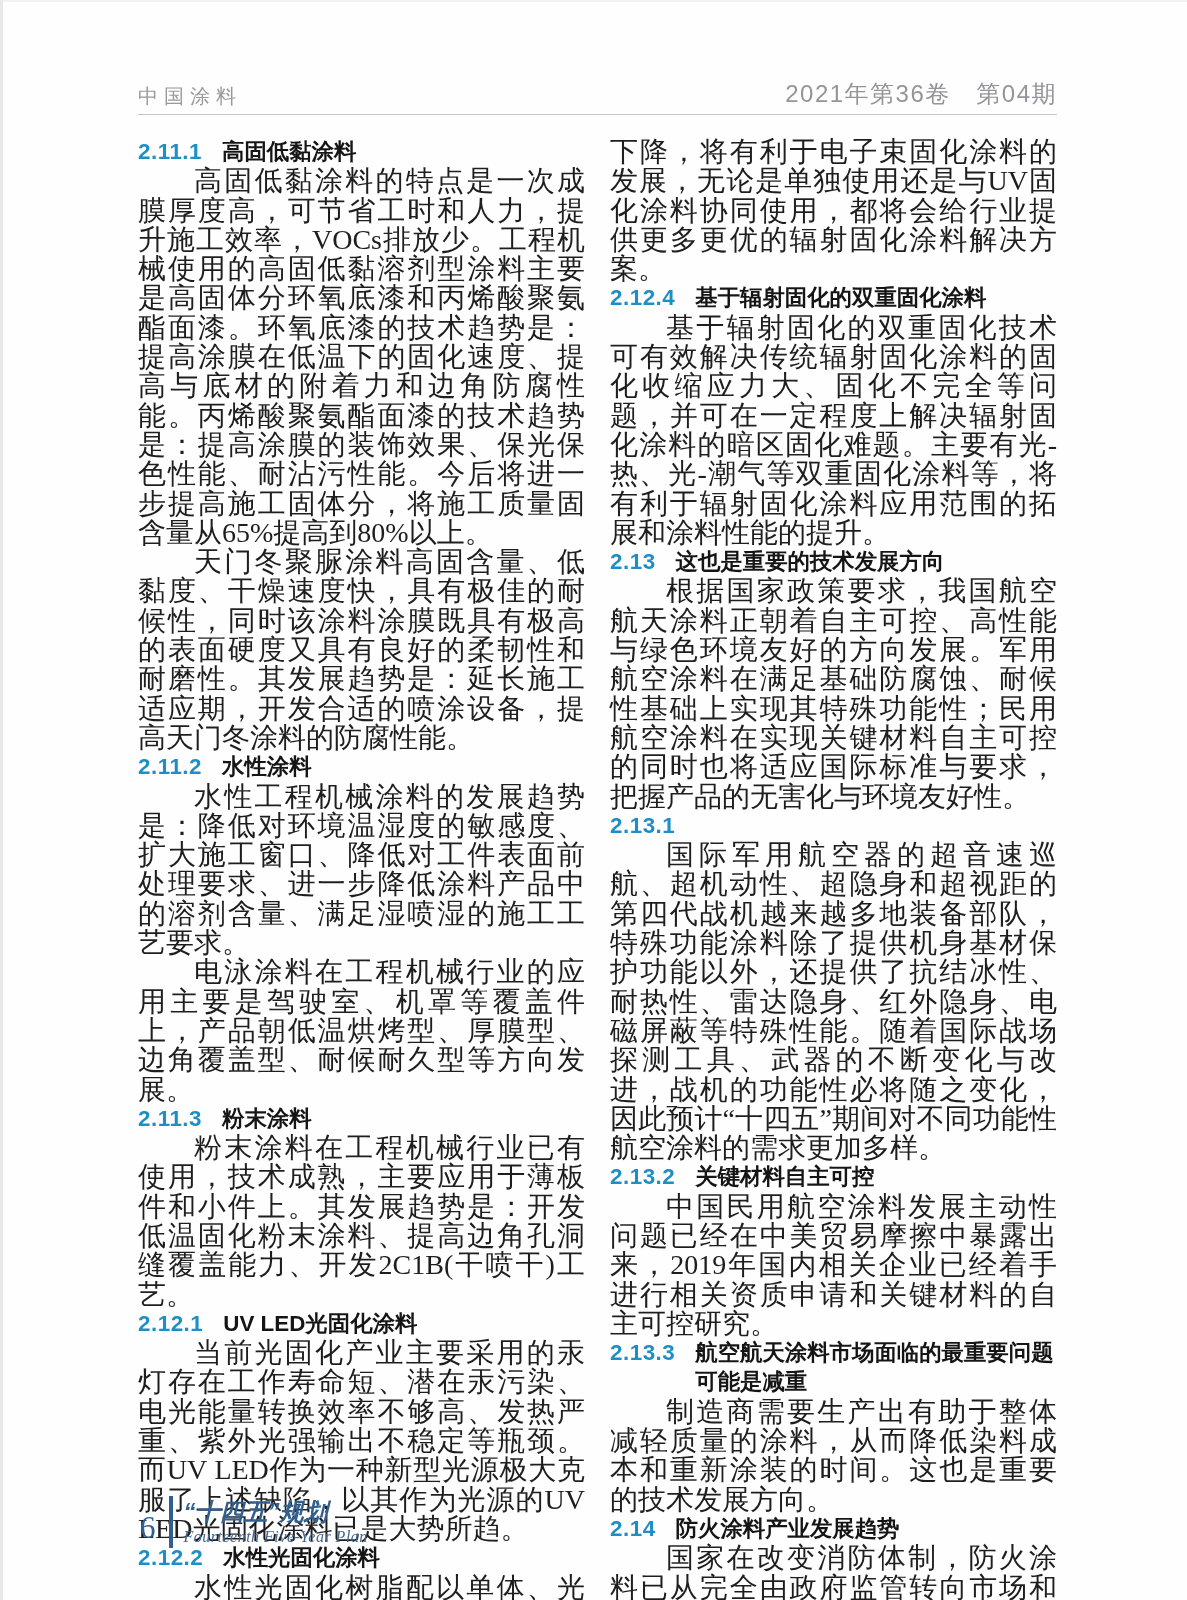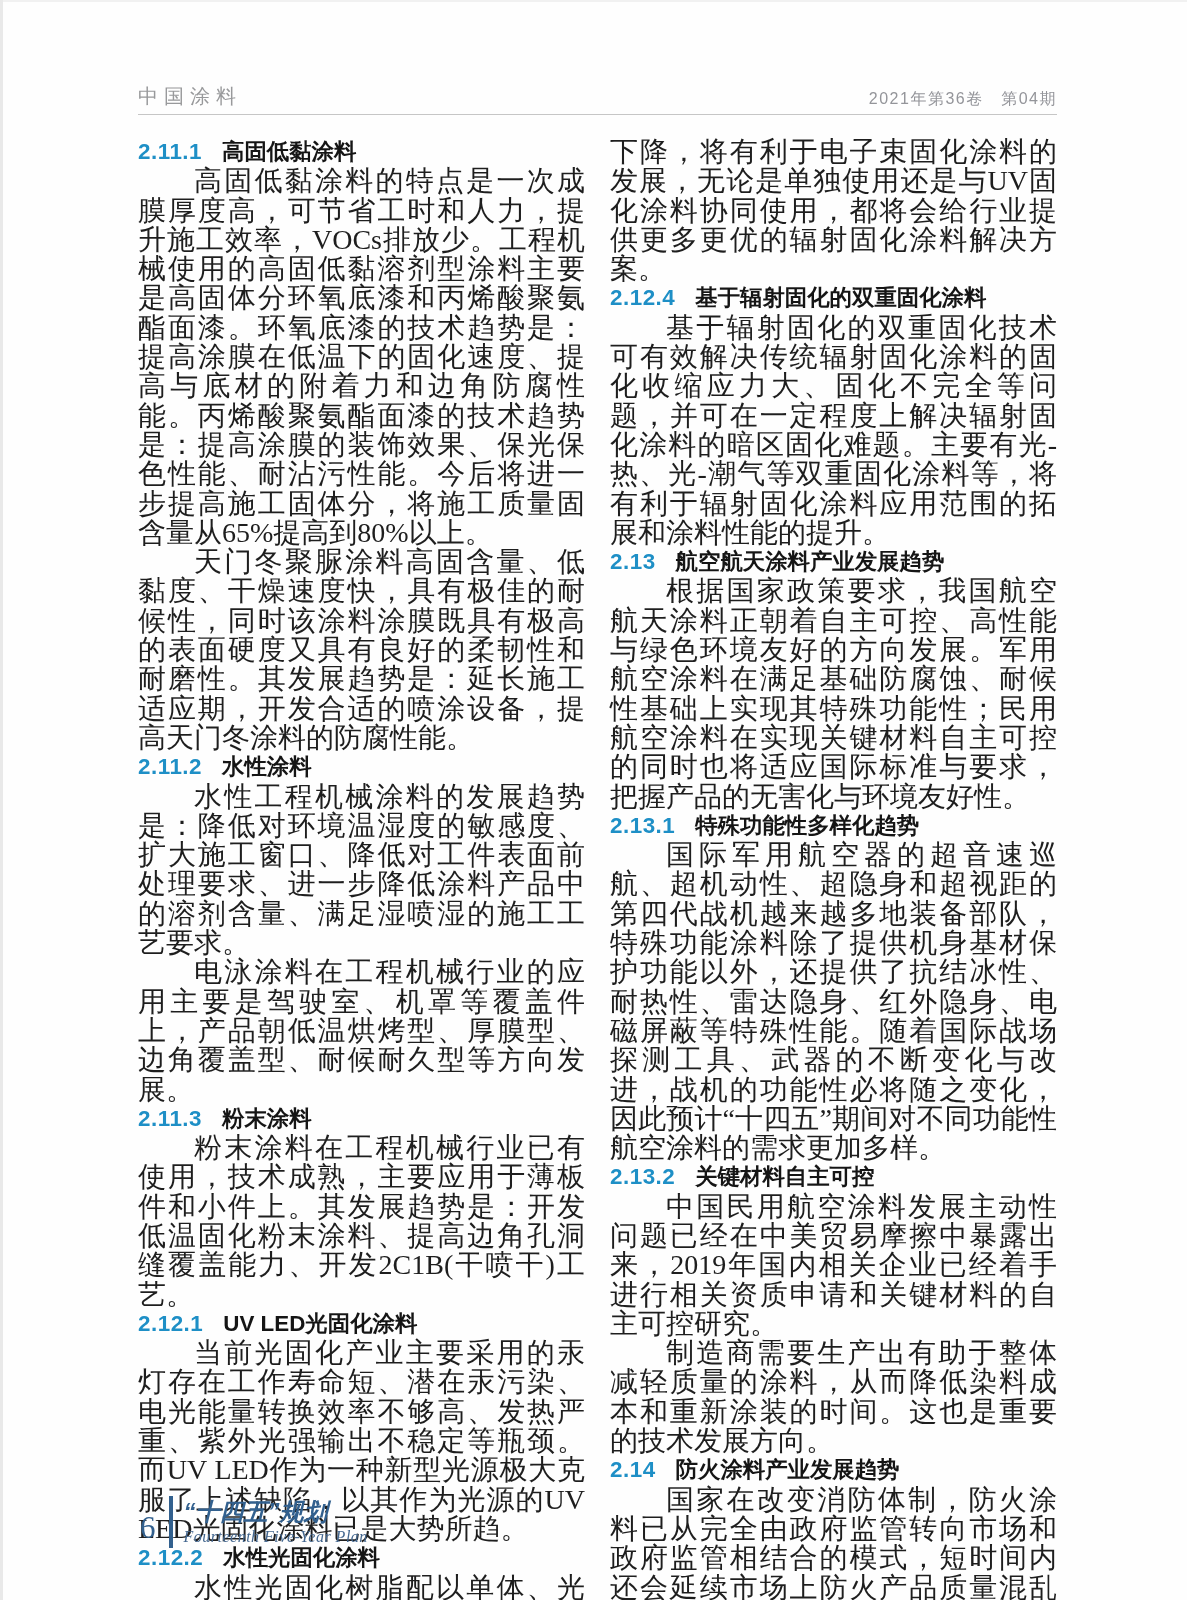--- a/index.html
+++ b/index.html
@@ -26,21 +26,21 @@
     padding-bottom: 4px;
   }
   .journal {
     font-family: Liberation Mono, monospace;
     font-size: 20px;
     color: #98999b;
     letter-spacing: 6px;
   }
   .issue {
     font-family: "Liberation Sans", "DejaVu Sans", sans-serif;
-    font-size: 16px;
+    font-size: 24px;
     color: #94959a;
     letter-spacing: 1.5px;
     white-space: pre;
   }
   
   .content {
     position: absolute;
     top: 137px;
     left: 138px;
     width: 919px;
@@ -153,33 +153,36 @@
       </div>
     <div class="col" id="col-right">
         <p class="para no-indent">下降，将有利于电子束固化涂料的发展，无论是单独使用还是与UV固化涂料协同使用，都将会给行业提供更多更优的辐射固化涂料解决方案。</p>
         <div class="heading lvl3">
           <span class="sec-num">2.12.4</span>
           <span class="sec-title">基于辐射固化的双重固化涂料</span>
         </div>
         <p class="para">基于辐射固化的双重固化技术可有效解决传统辐射固化涂料的固化收缩应力大、固化不完全等问题，并可在一定程度上解决辐射固化涂料的暗区固化难题。主要有光-热、光-潮气等双重固化涂料等，将有利于辐射固化涂料应用范围的拓展和涂料性能的提升。</p>
         <div class="heading lvl2">
           <span class="sec-num">2.13</span>
-          <span class="sec-title">航空航天涂料产业发展趋势</span>
+          <span class="sec-title">这也是重要的技术发展方向</span>
         </div>
         <p class="para">根据国家政策要求，我国航空航天涂料正朝着自主可控、高性能与绿色环境友好的方向发展。军用航空涂料在满足基础防腐蚀、耐候性基础上实现其特殊功能性；民用航空涂料在实现关键材料自主可控的同时也将适应国际标准与要求，把握产品的无害化与环境友好性。</p>
         <div class="heading lvl3">
           <span class="sec-num">2.13.1</span>
-          <span class="sec-title">特殊功能性多样化趋势</span>
         </div>
         <p class="para">国际军用航空器的超音速巡航、超机动性、超隐身和超视距的第四代战机越来越多地装备部队，特殊功能涂料除了提供机身基材保护功能以外，还提供了抗结冰性、耐热性、雷达隐身、红外隐身、电磁屏蔽等特殊性能。随着国际战场探测工具、武器的不断变化与改进，战机的功能性必将随之变化，因此预计“十四五”期间对不同功能性航空涂料的需求更加多样。</p>
         <div class="heading lvl3">
           <span class="sec-num">2.13.2</span>
           <span class="sec-title">关键材料自主可控</span>
         </div>
         <p class="para">中国民用航空涂料发展主动性问题已经在中美贸易摩擦中暴露出来，2019年国内相关企业已经着手进行相关资质申请和关键材料的自主可控研究。</p>
+        <div class="heading lvl3">
+          <span class="sec-num">2.13.3</span>
+          <span class="sec-title">航空航天涂料市场面临的最重要问题可能是减重</span>
+        </div>
         <p class="para">制造商需要生产出有助于整体减轻质量的涂料，从而降低染料成本和重新涂装的时间。这也是重要的技术发展方向。</p>
         <div class="heading lvl2">
           <span class="sec-num">2.14</span>
           <span class="sec-title">防火涂料产业发展趋势</span>
         </div>
         <p class="para">国家在改变消防体制，防火涂料已从完全由政府监管转向市场和政府监管相结合的模式，短时间内还会延续市场上防火产品质量混乱的过渡期，长期来看在行业协会及国家政策引导下可能转向防火涂料品牌化、集中化发展，更有利于保障防火市场的健康成长。</p>
         <p class="para">在产品技术方面：非膨胀型防火涂料向轻量化、降低综合成本、易施工方向发展；膨胀类型防火产品向超耐久性、易施工、综合成本经济高效方向发展。</p>
       </div>
   </div>
 

